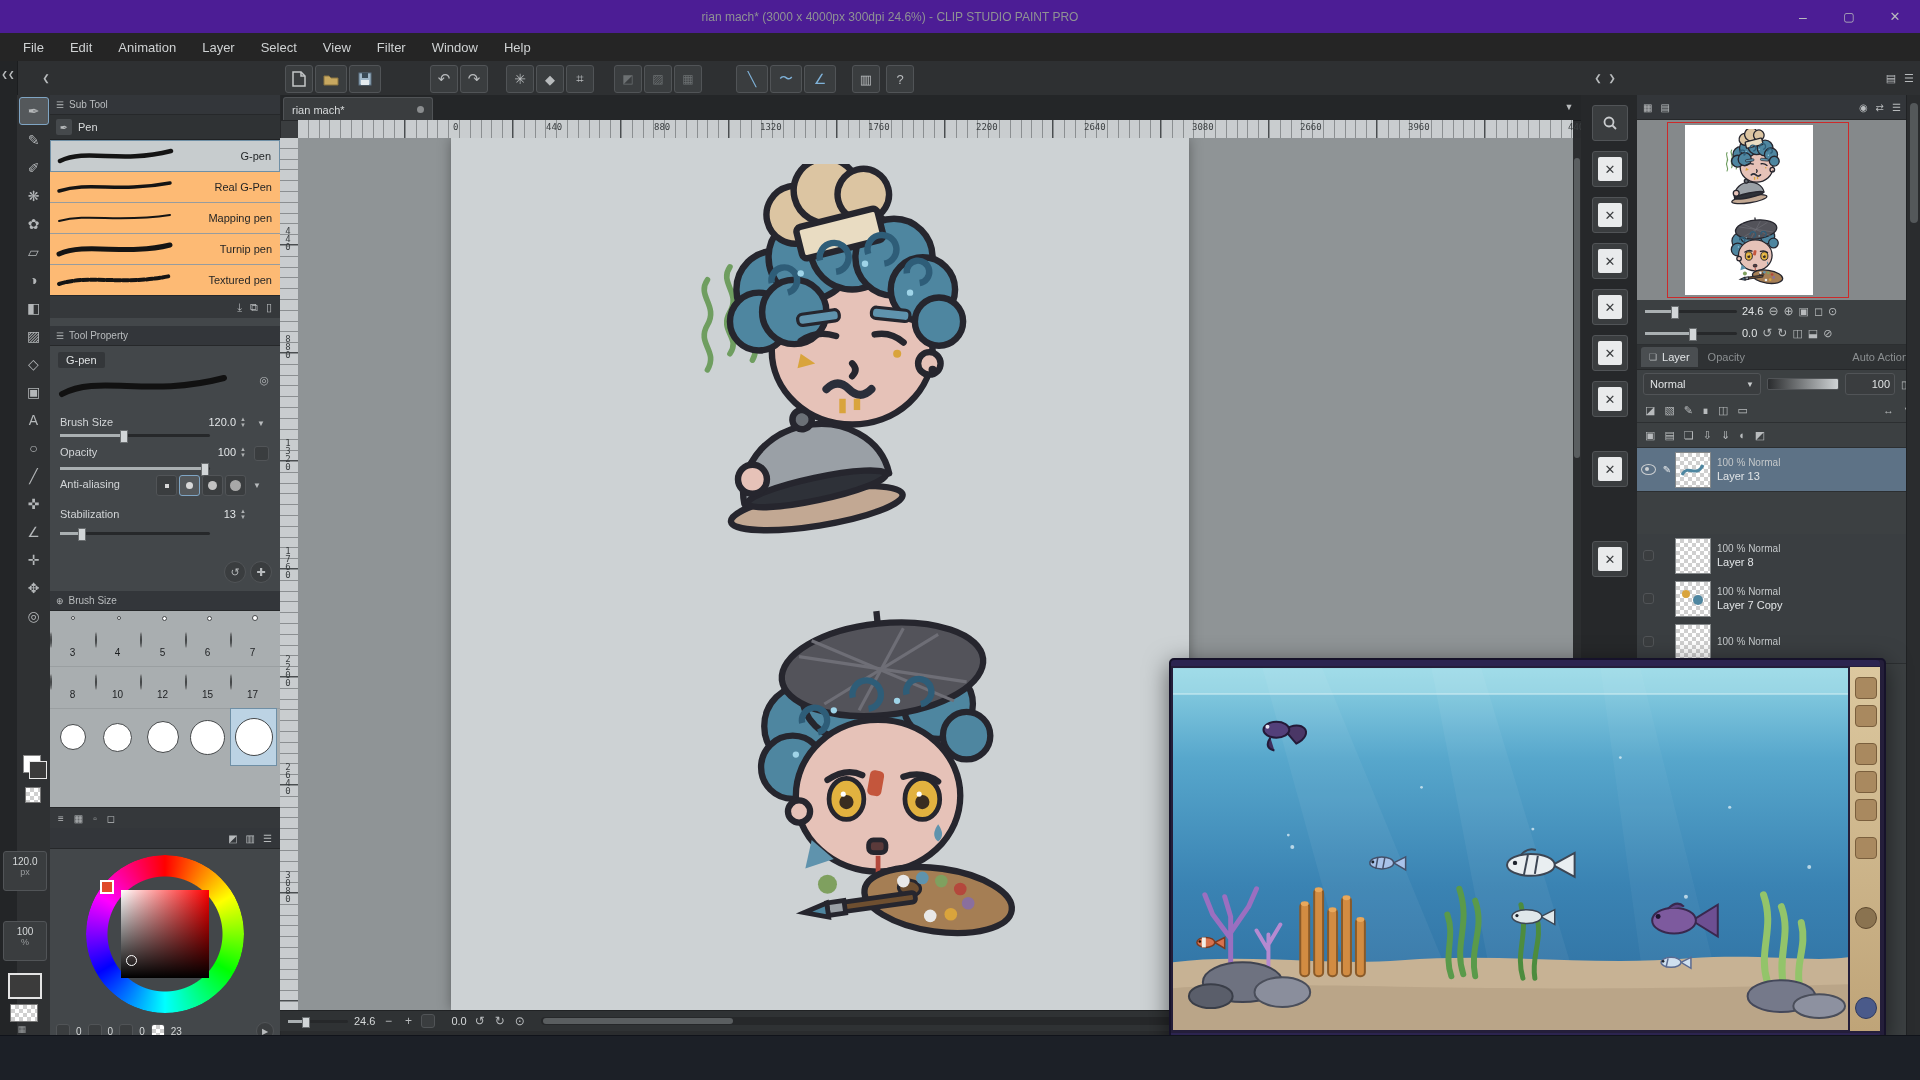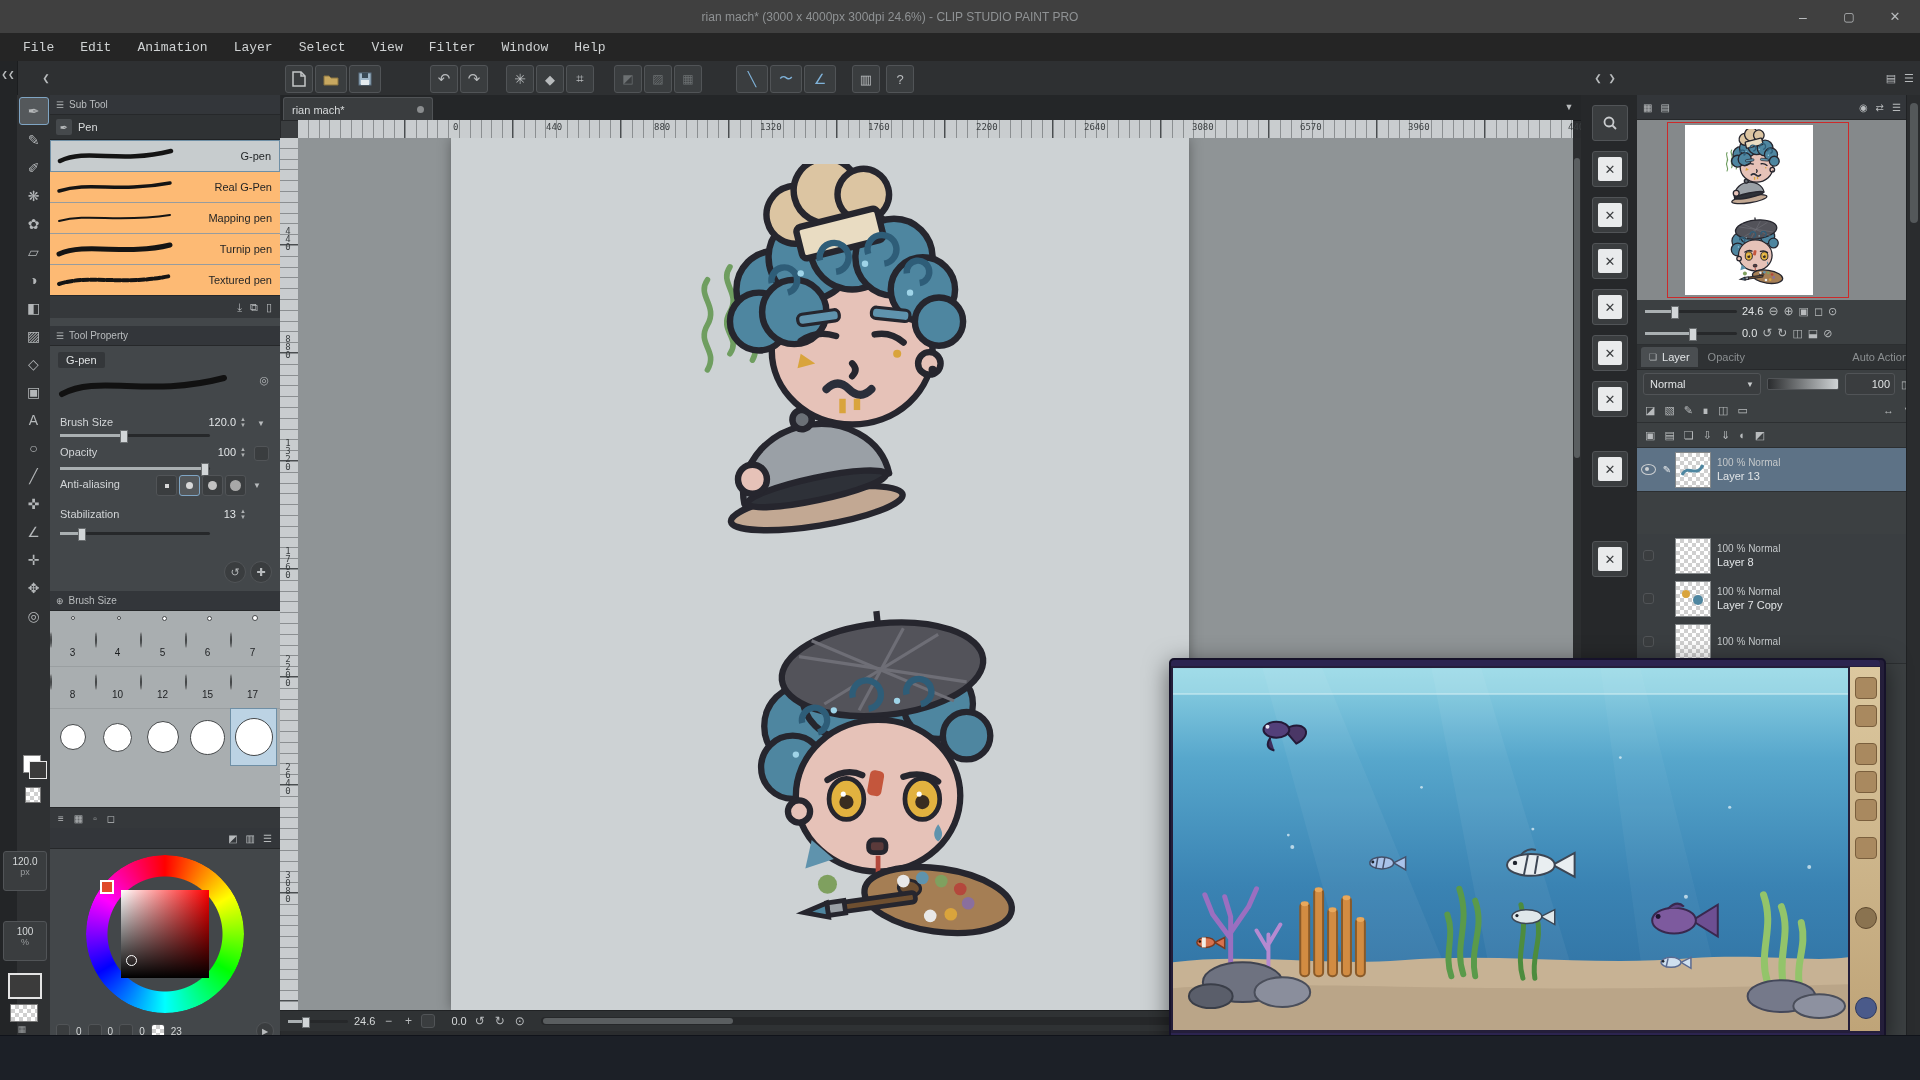--- a/index.html
+++ b/index.html
@@ -12,21 +12,21 @@
   .pnl-h{background:#33363a;color:#b9bcbe;font-size:10px;display:flex;align-items:center;
          padding:0 6px;gap:5px;border-bottom:1px solid #26282a;}
   .trk{background:#26282a;border-radius:2px;position:relative;height:3px;}
   .trk .fillbar{position:absolute;left:0;top:0;bottom:0;background:#aab0b2;}
   .trk .knob{position:absolute;top:-4px;width:6px;height:11px;background:#d2d6d8;border:1px solid #6a6e70;}
   .stepper{display:flex;flex-direction:column;font-size:6px;line-height:6px;color:#aeb1b3;}
   .checker{background:repeating-conic-gradient(#cfcfcf 0 25%,#ffffff 0 50%);background-size:8px 8px;}
   .tool-btn{width:28px;height:26px;margin:2px auto;display:flex;align-items:center;justify-content:center;
             color:#b4b7b9;font-size:14px;border-radius:3px;}
   .tool-btn.sel{background:#54585b;border:1px solid #7fa5c4;}
-  .menu-item{padding:0 13px;height:100%;display:flex;align-items:center;color:#cfd2d3;font-size:13px;font-family:Liberation Mono, monospace;}
+  .menu-item{padding:0 13px;height:100%;display:flex;align-items:center;color:#cfd2d3;font-size:13px;}
   .subrow{height:30px;display:flex;align-items:center;border-bottom:1px solid #979c9e;
           background:#fdba74;color:#1f2224;font-size:11px;padding:0 8px 0 6px;}
   .subrow.sel{background:#c7ccce;border:1px solid #6f8fa5;}
   .subrow .stroke{flex:0 0 118px;height:20px;}
   .subrow .nm{flex:1;text-align:right;}
   .prow-label{font-size:11px;color:#d2d5d7;}
   .prow-val{font-size:11px;color:#e2e5e7;text-align:right;}
   .cellnum{font-size:10px;color:#1d1f21;text-align:center;}
   .dot{border-radius:50%;background:#fff;border:1px solid #45484a;margin:0 auto;}
   .xboxes{width:24px;height:24px;background:#e9ebec;border-radius:2px;display:flex;align-items:center;
@@ -174,21 +174,21 @@
         </g>
         <g transform="rotate(-8 100 200)" stroke="#26262e" stroke-width="3">
           <rect x="90" y="196" width="46" height="6" rx="2" fill="#6e4f30"></rect>
           <rect x="80" y="195" width="11" height="8" fill="#9aa0a6"></rect>
           <path d="M80,195 l-15,4 15,5 z" fill="#4e86a0"></path>
         </g>
       </symbol>
     </defs>
   </svg>
 
-  <div class="abs" style="left:0;top:0;width:1920px;height:33px;background:#404040;">
+  <div class="abs" style="left:0;top:0;width:1920px;height:33px;background:#4c1d95;">
     <div class="abs" style="left:0;right:140px;top:0;height:33px;display:flex;align-items:center;justify-content:center;color:#8f9294;font-size:12px;">rian mach* (3000 x 4000px 300dpi 24.6%)  - CLIP STUDIO PAINT PRO</div>
     <div class="abs ib" style="right:94px;top:0;width:46px;height:33px;font-size:14px;">–</div>
     <div class="abs ib" style="right:48px;top:0;width:46px;height:33px;font-size:12px;">▢</div>
     <div class="abs ib" style="right:2px;top:0;width:46px;height:33px;font-size:13px;">✕</div>
   </div>
 
   <div class="abs flex" style="left:0;top:33px;width:1920px;height:28px;background:#252525;border-bottom:1px solid #1a1a1a;padding-left:10px;">
     <div class="menu-item">File</div>
     <div class="menu-item">Edit</div>
     <div class="menu-item">Animation</div>
@@ -494,21 +494,21 @@
         background-image:repeating-linear-gradient(to right,transparent 0,transparent 9.8px,#8b8f91 9.8px,#8b8f91 10.8px),
         repeating-linear-gradient(to right,transparent 0,transparent 106px,#4a4e50 106px,#4a4e50 108px);">
     <span class="rul-lab" style="left:155px;top:2px;">0</span>
     <span class="rul-lab" style="left:248px;top:2px;">440</span>
     <span class="rul-lab" style="left:356px;top:2px;">880</span>
     <span class="rul-lab" style="left:462px;top:2px;">1320</span>
     <span class="rul-lab" style="left:570px;top:2px;">1760</span>
     <span class="rul-lab" style="left:678px;top:2px;">2200</span>
     <span class="rul-lab" style="left:786px;top:2px;">2640</span>
     <span class="rul-lab" style="left:894px;top:2px;">3080</span>
-    <span class="rul-lab" style="left:1002px;top:2px;">6570</span>
+    <span class="rul-lab" style="left:1002px;top:2px;">2660</span>
     <span class="rul-lab" style="left:1110px;top:2px;">3960</span>
     <span class="rul-lab" style="left:1270px;top:2px;">4400</span>
   </div>
 
   <div class="abs" style="left:280px;top:138px;width:18px;height:872px;background:#c9cdcf;border-right:1px solid #7c8082;
         background-image:repeating-linear-gradient(to bottom,transparent 0,transparent 9.8px,#8b8f91 9.8px,#8b8f91 10.8px),
         repeating-linear-gradient(to bottom,transparent 0,transparent 106px,#4a4e50 106px,#4a4e50 108px);">
     <span class="rul-lab" style="left:3px;top:88px;writing-mode:vertical-rl;text-orientation:upright;letter-spacing:-2px;">440</span>
     <span class="rul-lab" style="left:3px;top:196px;writing-mode:vertical-rl;text-orientation:upright;letter-spacing:-2px;">880</span>
     <span class="rul-lab" style="left:3px;top:300px;writing-mode:vertical-rl;text-orientation:upright;letter-spacing:-2px;">1320</span>

